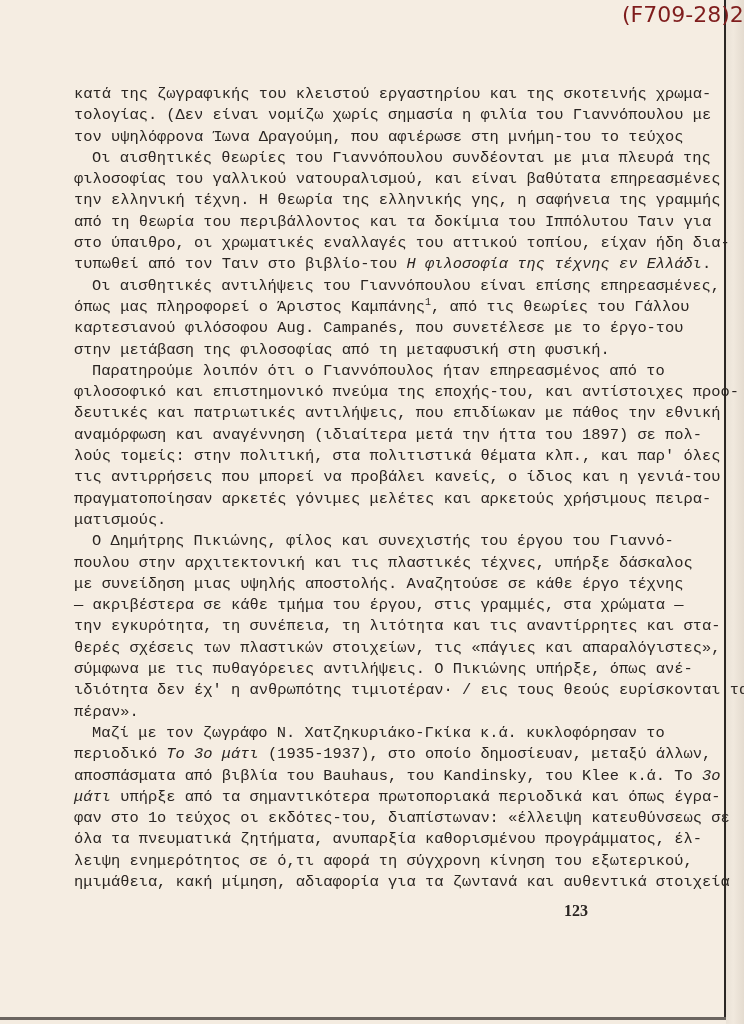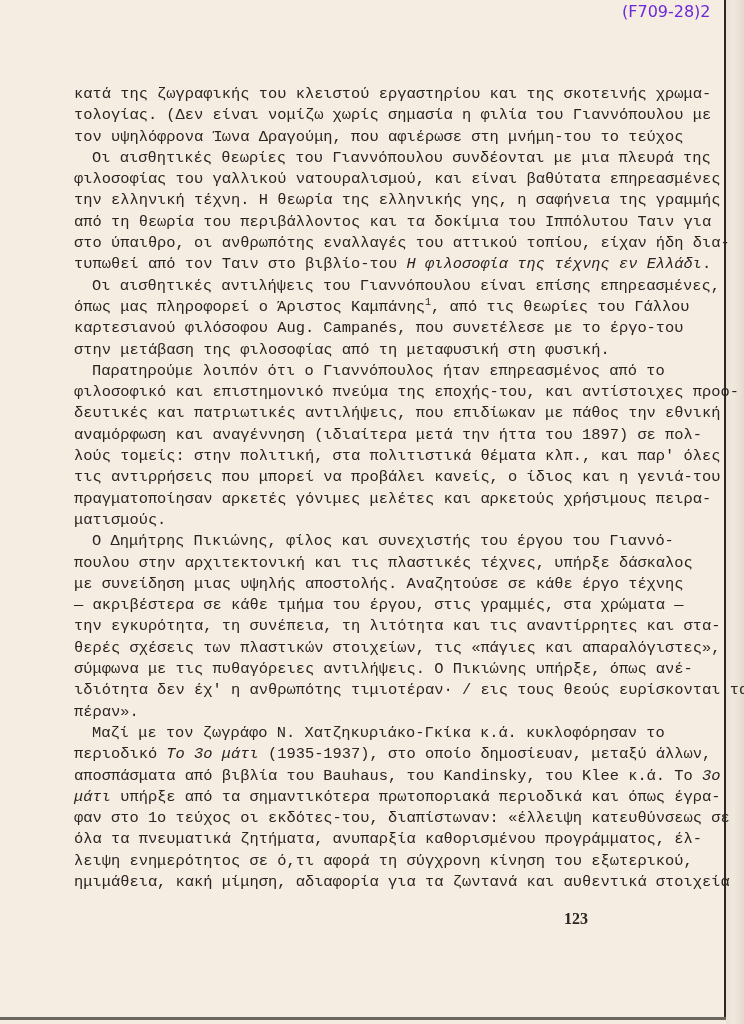--- a/index.html
+++ b/index.html
@@ -22,36 +22,36 @@
     position:absolute; left:726px; top:0; width:18px; height:1024px;
     background:linear-gradient(90deg,#e9e1d6,#f1e9de 40%,#e4dbcf);
   }
   .bottom-edge {
     position:absolute; left:0; top:1017px; width:726px; height:3px;
     background:#6b6560;
   }
   .annotation {
     position:absolute; left:622px; top:2px;
     font-family:"DejaVu Sans", sans-serif;
-    font-size:16px; color:#6d28d9; letter-spacing:0px;
+    font-size:22px; color:#7f1d1d; letter-spacing:0px;
   }
   .text-block {
     position:absolute; left:74px; top:84px; width:512px;
     font-family:Liberation Mono, monospace;
     font-size:15.4px; line-height:21.3px;
     text-align:justify;
   }
   .line { display:block; white-space:nowrap; text-align-last:justify; }
   .line.last { text-align-last:left; }
   .indent { padding-left:18px; }
   .it { font-style:italic; }
   .page-number {
     position:absolute; left:564px; top:902px;
     font-family:"Liberation Serif", serif;
-    font-weight:bold; font-size:16px;margin-top:8px;
+    font-weight:bold; font-size:16px;
   }
   sup { font-size:10px; vertical-align:super; line-height:0; }
 </style>
 </head>
 <body>
 
 <div class="page"></div>
 <div class="right-edge"></div>
 <div class="right-strip"></div>
 <div class="bottom-edge"></div>
@@ -59,21 +59,21 @@
 <div class="annotation">(F709-28)2</div>
 
 <div class="text-block" id="text-block">
     <span class="line">κατά της ζωγραφικής του κλειστού εργαστηρίου και της σκοτεινής χρωμα-</span>
     <span class="line">τολογίας. (Δεν είναι νομίζω χωρίς σημασία η φιλία του Γιαννόπουλου με</span>
     <span class="line">τον υψηλόφρονα Ίωνα Δραγούμη, που αφιέρωσε στη μνήμη-του το τεύχος</span>
     <span class="line indent">Οι αισθητικές θεωρίες του Γιαννόπουλου συνδέονται με μια πλευρά της</span>
     <span class="line">φιλοσοφίας του γαλλικού νατουραλισμού, και είναι βαθύτατα επηρεασμένες</span>
     <span class="line">την ελληνική τέχνη. Η θεωρία της ελληνικής γης, η σαφήνεια της γραμμής</span>
     <span class="line">από τη θεωρία του περιβάλλοντος και τα δοκίμια του Ιππόλυτου Ταιν για</span>
-    <span class="line">στο ύπαιθρο, οι ανθρωπότης εναλλαγές του αττικού τοπίου, είχαν ήδη δια-</span>
+    <span class="line">στο ύπαιθρο, οι χρωματικές εναλλαγές του αττικού τοπίου, είχαν ήδη δια-</span>
     <span class="line last">τυπωθεί από τον Ταιν στο βιβλίο-του <i class="it">Η φιλοσοφία της τέχνης εν Ελλάδι</i>.</span>
     <span class="line indent">Οι αισθητικές αντιλήψεις του Γιαννόπουλου είναι επίσης επηρεασμένες,</span>
     <span class="line">όπως μας πληροφορεί ο Άριστος Καμπάνης<sup>1</sup>, από τις θεωρίες του Γάλλου</span>
     <span class="line">καρτεσιανού φιλόσοφου Aug. Campanés, που συνετέλεσε με το έργο-του</span>
     <span class="line last">στην μετάβαση της φιλοσοφίας από τη μεταφυσική στη φυσική.</span>
     <span class="line indent">Παρατηρούμε λοιπόν ότι ο Γιαννόπουλος ήταν επηρεασμένος από το</span>
     <span class="line">φιλοσοφικό και επιστημονικό πνεύμα της εποχής-του, και αντίστοιχες προο-</span>
     <span class="line">δευτικές και πατριωτικές αντιλήψεις, που επιδίωκαν με πάθος την εθνική</span>
     <span class="line">αναμόρφωση και αναγέννηση (ιδιαίτερα μετά την ήττα του 1897) σε πολ-</span>
     <span class="line">λούς τομείς: στην πολιτική, στα πολιτιστικά θέματα κλπ., και παρ' όλες</span>

